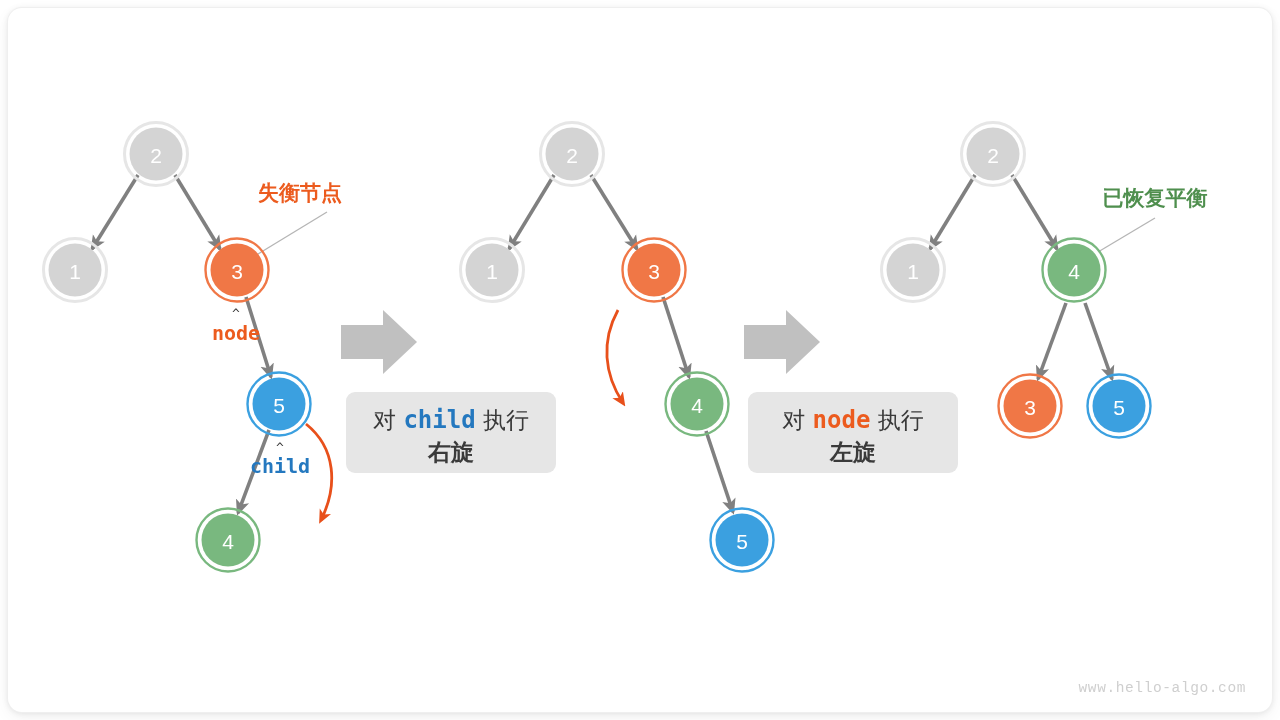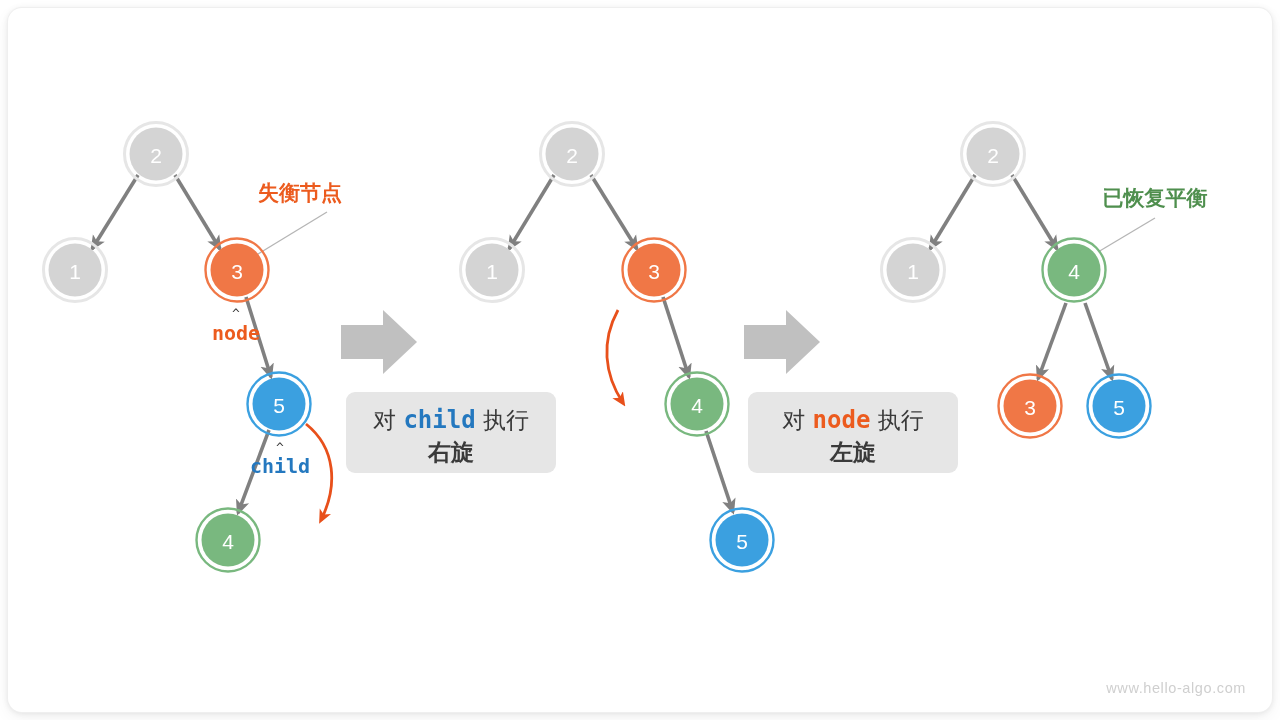--- a/index.html
+++ b/index.html
@@ -32,21 +32,21 @@
     position: absolute;
     left: 0;
     top: 0;
     width: 1280px;
     height: 720px;
   }
   .watermark {
     position: absolute;
     right: 34px;
     bottom: 24px;
-    font-family: Liberation Sans, sans-serif;
+    font-family: Liberation Mono, monospace;
     font-size: 14.5px;
     letter-spacing: 0.6px;
     color: #cfcfcf;
     user-select: none;
   }
   
   .node-num {
     font-family: "Liberation Sans", sans-serif;
     font-size: 21px;
     fill: #ffffff;

